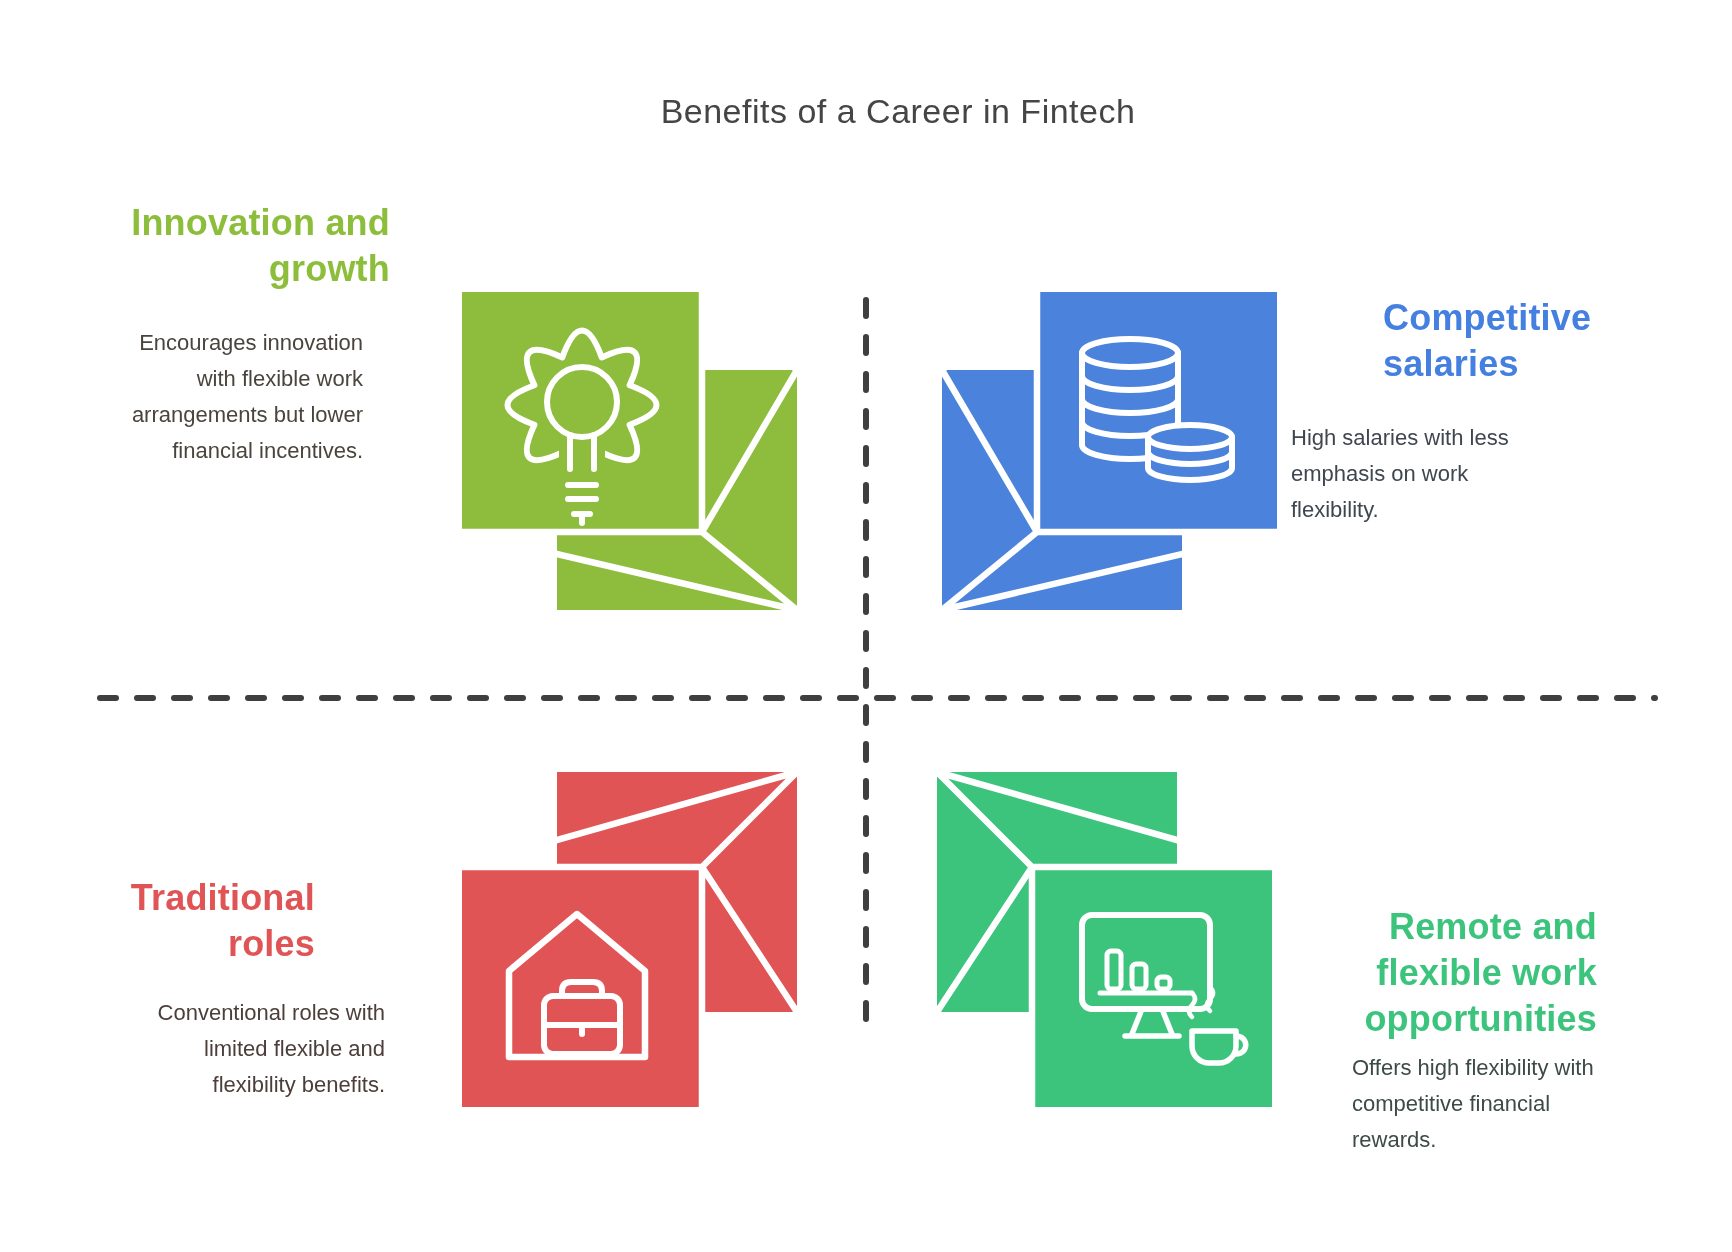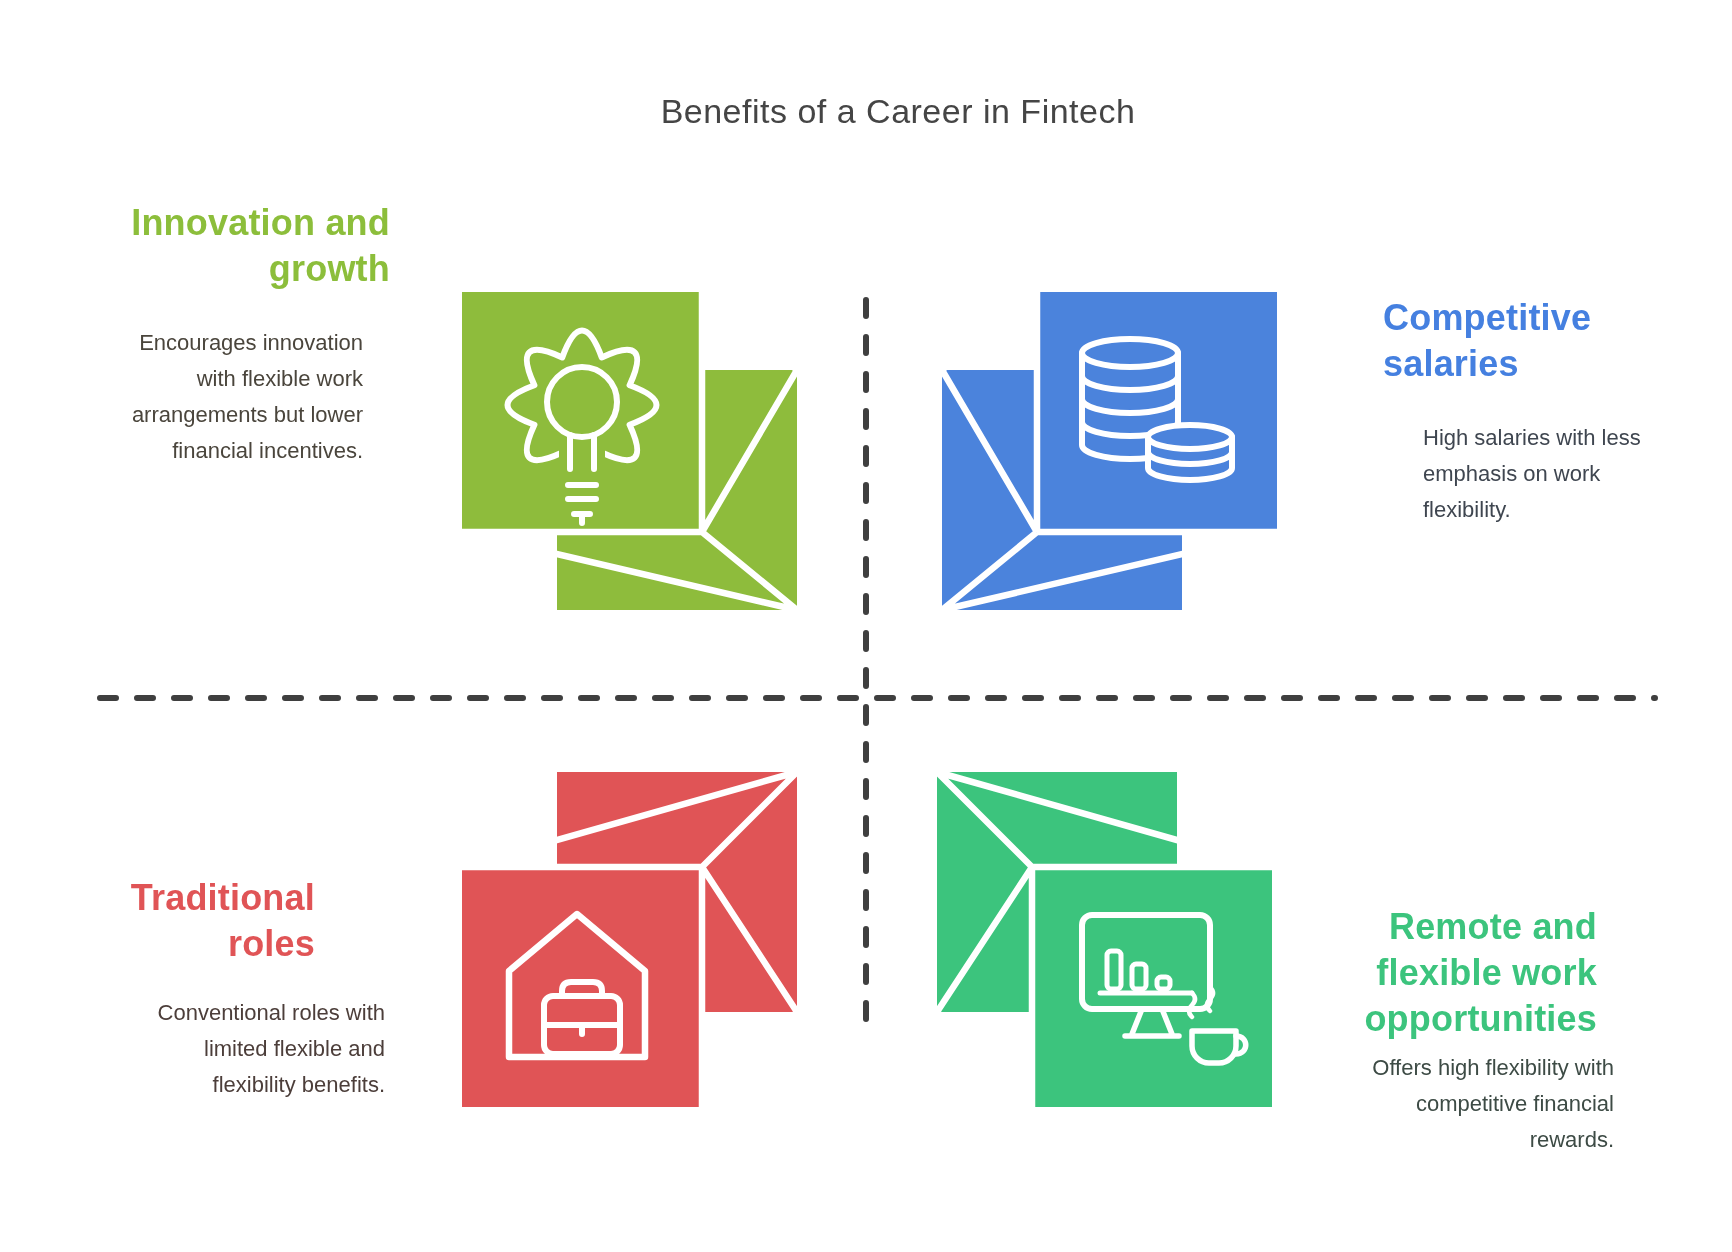--- a/index.html
+++ b/index.html
@@ -18,25 +18,25 @@
   }
   .q-body{
     font-size:22px;font-weight:400;line-height:36px;color:var(--qc,#474747);
   }
   .ta-r{text-align:right;}
   .ta-l{text-align:left;}
   
   #q1-heading{top:200px;left:110px;width:280px;}
   #q1-body{top:325px;left:123px;width:240px;}
   #q2-heading{top:295px;left:1355px;width:230px;margin-left:28px;}
-  #q2-body{top:420px;left:1423px;width:220px;}
+  #q2-body{top:420px;left:1291px;width:220px;}
   #q3-heading{top:875px;left:115px;width:200px;}
   #q3-body{top:995px;left:135px;width:250px;}
   #q4-heading{top:904px;left:1352px;width:245px;text-align:right;}
-  #q4-body{top:1050px;left:1352px;width:262px;text-align:right;}
+  #q4-body{top:1050px;left:1352px;width:262px;}
   
   #cube-q1{top:285px;left:455px;}
   #cube-q2{top:285px;left:935px;}
   #cube-q3{top:765px;left:455px;}
   #cube-q4{top:765px;left:930px;}
   svg{display:block;}
   .cube-face{fill:var(--qc);}
   .cube-line{stroke:#ffffff;stroke-width:6.5;fill:none;}
   .icon{stroke:#ffffff;fill:none;stroke-linecap:round;stroke-linejoin:round;}
   .mask{fill:var(--qc);stroke:none;}

